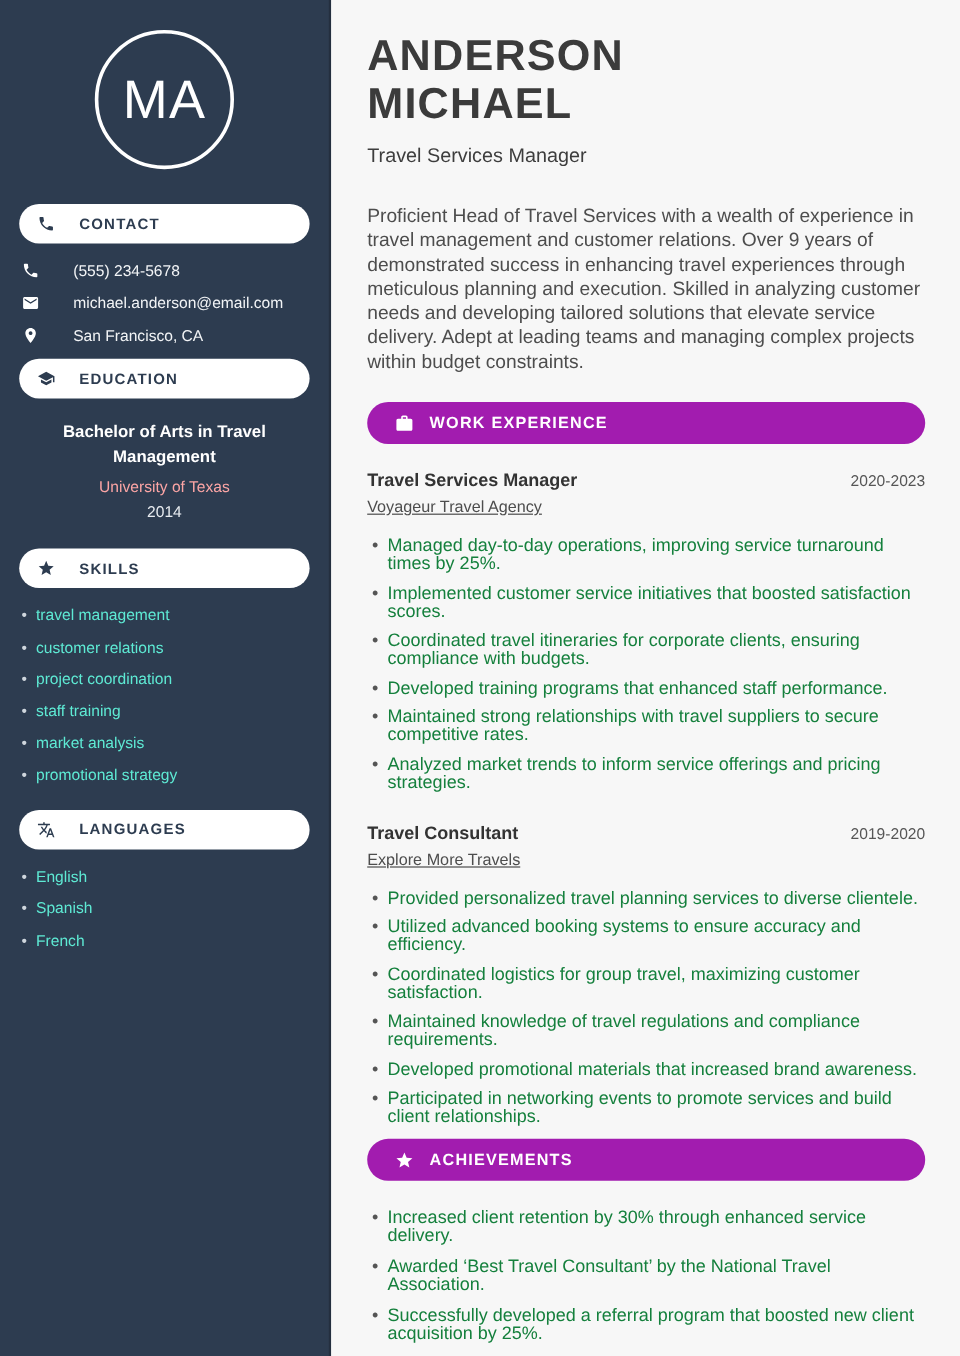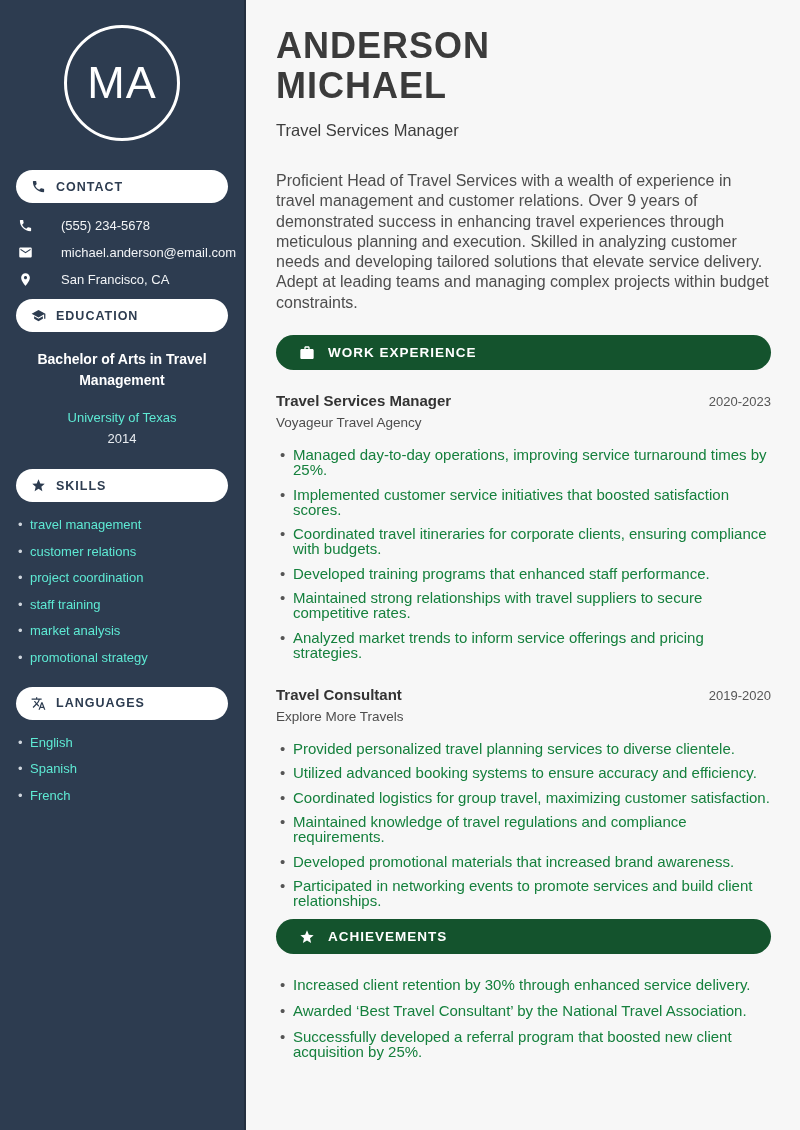--- a/index.html
+++ b/index.html
@@ -6,21 +6,21 @@
   html, body { width: 800px; height: 1130px; }
   body {
     font-family: "Liberation Sans", "DejaVu Sans", sans-serif;
     display: flex;
     background: #f7f7f7;
     overflow: hidden;
   }
 
   
   .sidebar {
-    width: 246px;
+    width: 276px;
     flex-shrink: 0;
     background: #2d3c50;
     border-right: 2px solid #242f3f;
     padding-top: 25px;
     color: #eef1f4;
   }
   .avatar {
     width: 116px; height: 116px;
     border: 3px solid #ffffff;
     border-radius: 50%;
@@ -30,21 +30,21 @@
     font-size: 45px;
     letter-spacing: 1px;
   }
   .side-pill {
     margin: 0 16px;
     height: 33px;
     background: #ffffff;
     border-radius: 17px;
     display: flex; align-items: center;
     padding-left: 15px;
-    gap: 10px;
+    gap: 20px;
     color: #2d3c50;
     font-weight: bold;
     font-size: 12.5px;
     letter-spacing: 1px;
   }
   .side-pill svg { width: 15px; height: 15px; fill: #2d3c50; flex-shrink: 0; }
   .pill-contact   { margin-top: 29px; }
   .pill-education { margin-top: 12px; }
   .pill-skills    { margin-top: 23px; }
   .pill-languages { margin-top: 22px; }
@@ -53,21 +53,21 @@
   .contact-row {
     display: flex; align-items: center; gap: 28px;
     margin-bottom: 12px;
     font-size: 13px;
     color: #f2f4f6;
   }
   .contact-row svg { width: 15px; height: 15px; fill: #ffffff; flex-shrink: 0; }
 
   .education-block { margin: 17px 16px 0 16px; text-align: center; }
   .edu-degree { font-weight: bold; font-size: 14px; line-height: 21px; color: #ffffff; }
-  .edu-school { font-size: 13px; margin-top: 19px; color: #5eead4; }
+  .edu-school { font-size: 13px; margin-top: 7px; color: #fca5a5; }
   .edu-year   { font-size: 13px; margin-top: 6px; color: #e8ecf0; }
 
   .side-list { margin: 15px 16px 0 16px; list-style: none; }
   .side-list li {
     font-size: 13px;
     color: #5eead4;
     margin-bottom: 11.5px;
     padding-left: 14px;
     position: relative;
   }
@@ -97,39 +97,39 @@
   }
   .summary {
     margin-top: 31px;
     font-size: 16px;
     line-height: 20.3px;
     color: #4d4d4d;
   }
   .dark-pill {
     margin-top: 22px;
     height: 35px;
-    background: #14532d;
+    background: #a21caf;
     border-radius: 18px;
     display: flex; align-items: center;
     padding-left: 23px;
     gap: 13px;
     color: #ffffff;
     font-weight: bold;
     font-size: 13.5px;
     letter-spacing: 1px;
   }
   .dark-pill svg { width: 16px; height: 16px; fill: #ffffff; flex-shrink: 0; }
   .dark-pill.achievements { margin-top: 11px; }
 
   .job { margin-top: 22px; }
   .job.second { margin-top: 26px; }
   .job-head { display: flex; justify-content: space-between; align-items: baseline; }
   .job-name { font-size: 15px; font-weight: bold; color: #333333; }
   .job-dates { font-size: 13px; color: #565656; }
-  .job-company { margin-top: 6px; font-size: 13.5px; color: #4d4d4d; }
+  .job-company { margin-top: 6px; font-size: 13.5px; color: #4d4d4d; text-decoration: underline; }
 
   .bullet-list { margin-top: 17px; list-style: none; }
   .bullet-list li {
     font-size: 15px;
     color: #15803d;
     line-height: 15px;
     margin-bottom: 9.5px;
     padding-left: 17px;
     position: relative;
   }

